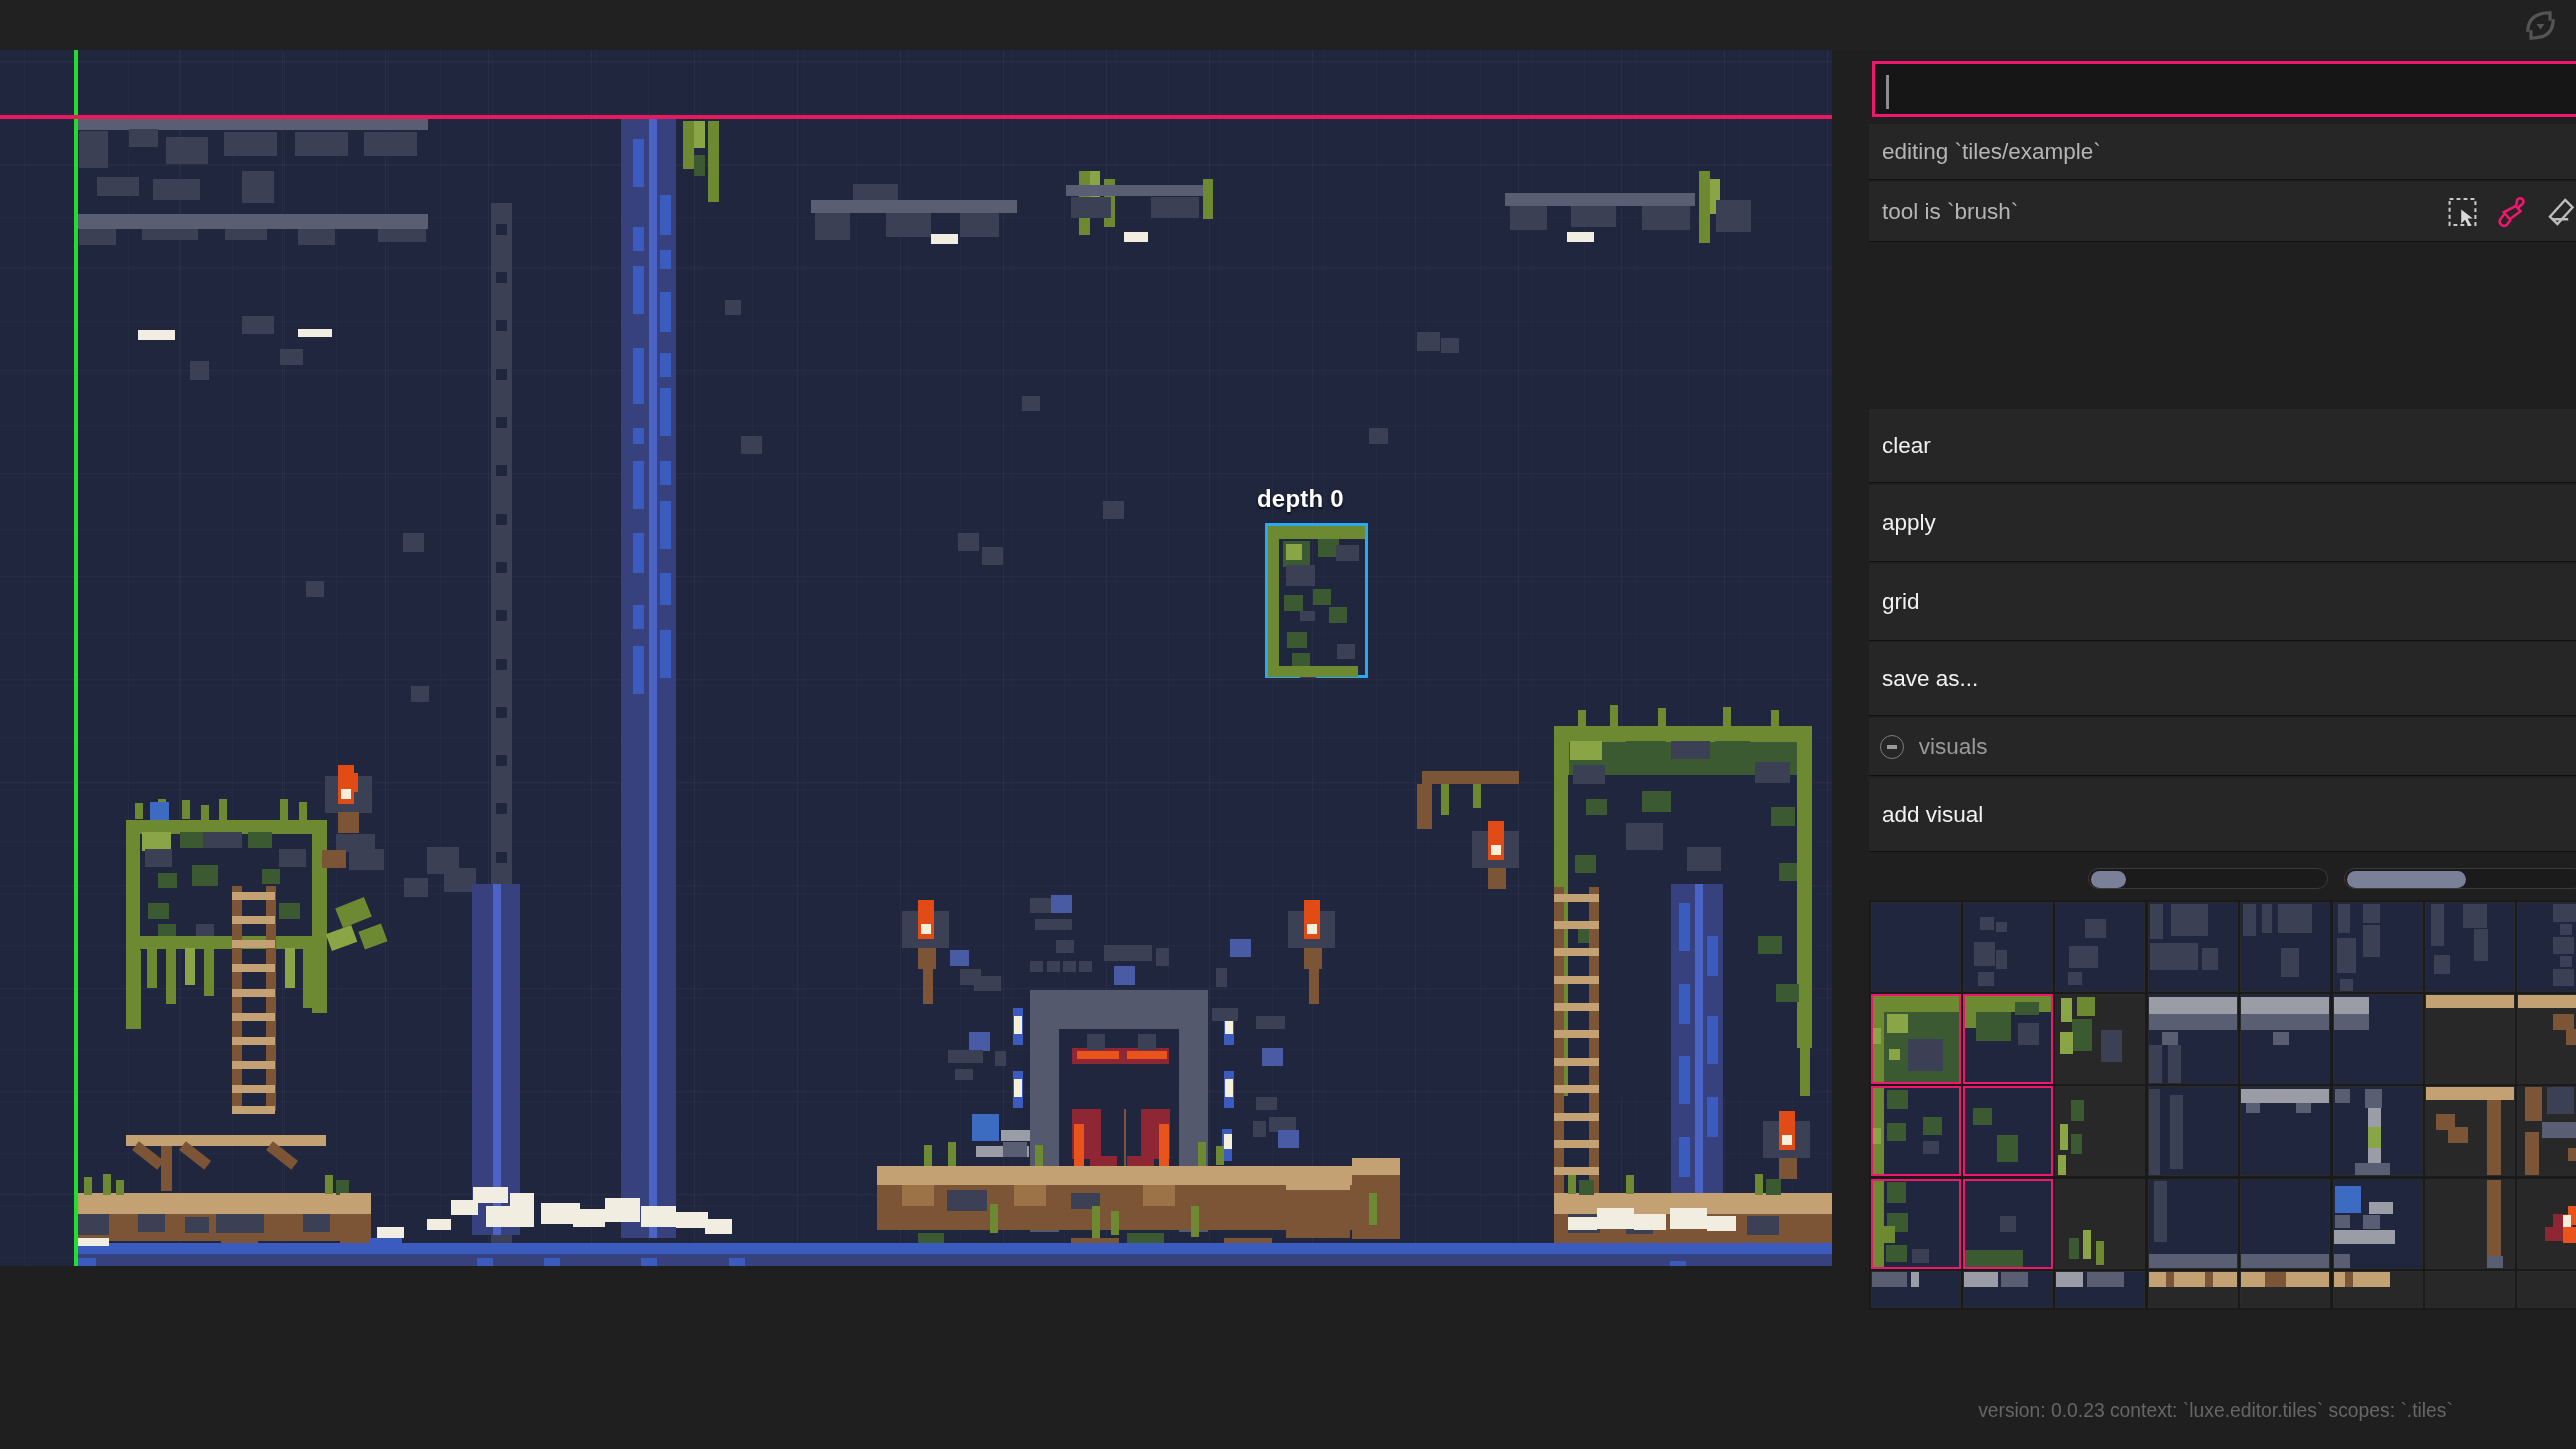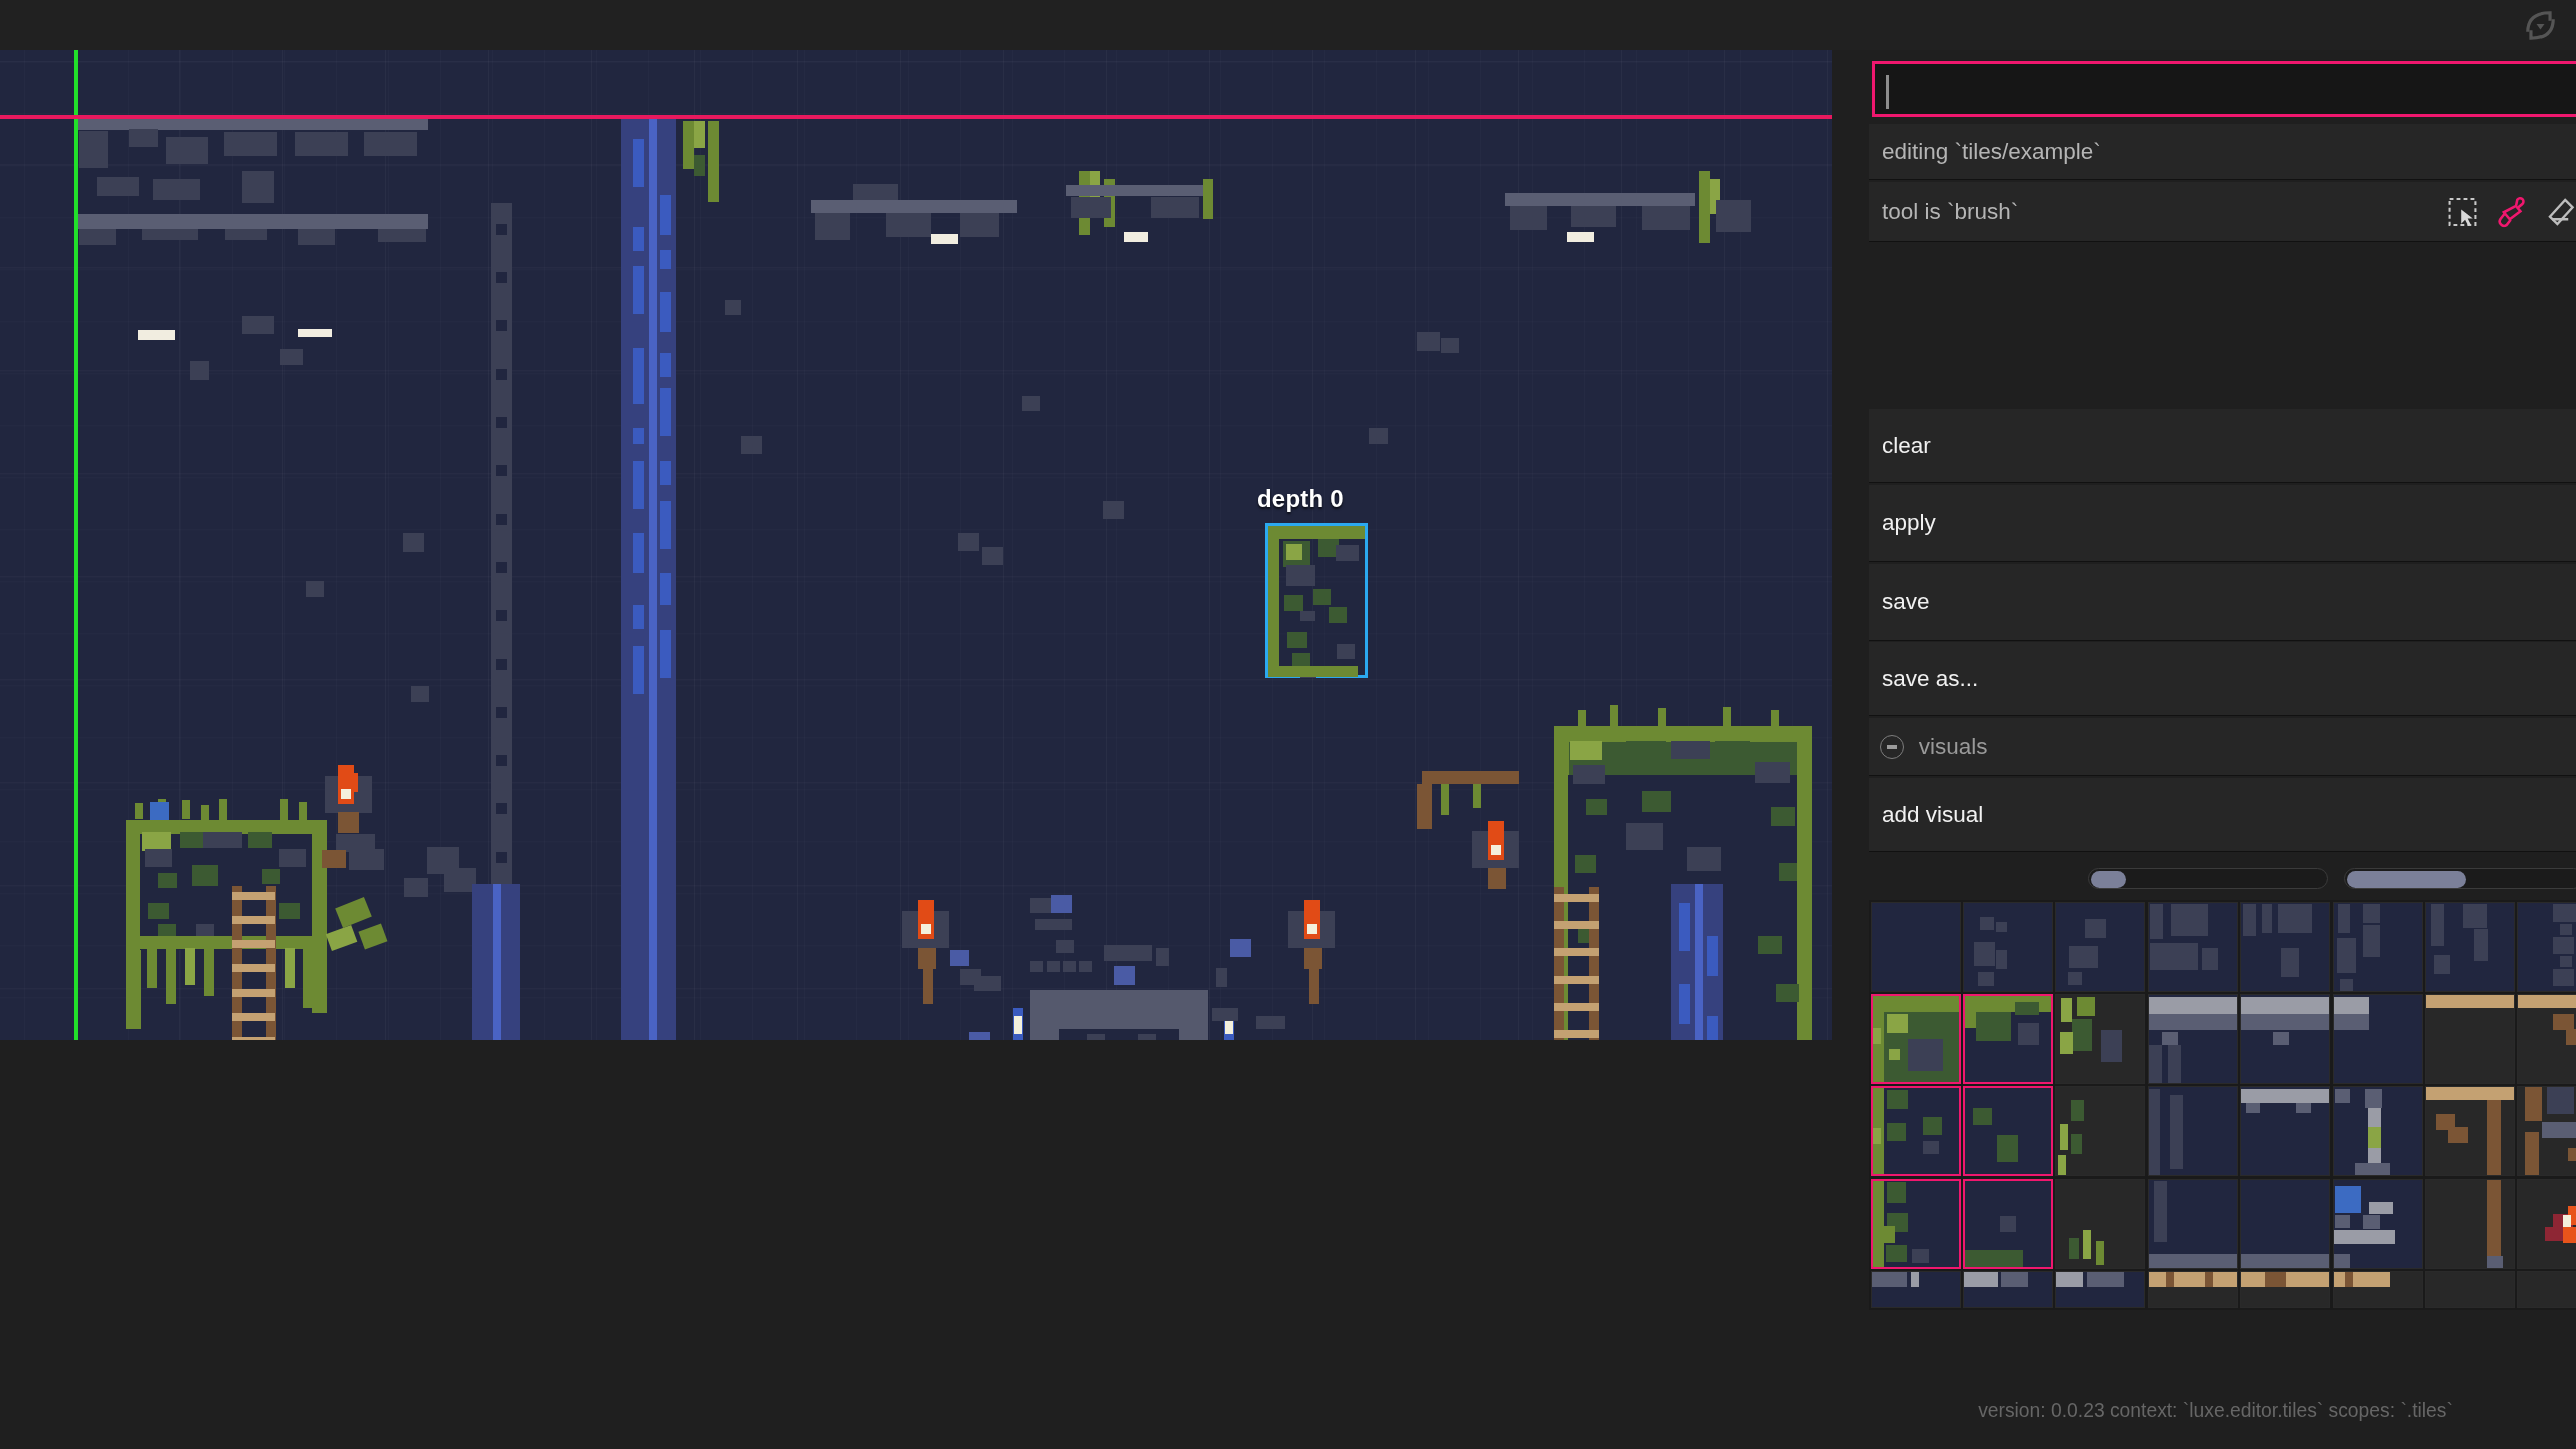--- a/index.html
+++ b/index.html
@@ -15,21 +15,21 @@
   .topbar {
     position: absolute; left: 0; top: 0; width: 2576px; height: 50px;
     background: #212121;
   }
   .reload-icon {
     position: absolute; right: 17.7px; top: 8px; width: 35px; height: 35px;
   }
 
   
   .viewport {
-    position: absolute; left: 0; top: 50px; width: 1832px; height: 990px;
+    position: absolute; left: 0; top: 50px; width: 1832px; height: 1216px;
     background: #21263f; overflow: hidden;
   }
   .grid-layer {
     position: absolute; inset: 0;
     background-image:
       linear-gradient(to right, rgba(255,255,255,.035) 0.8px, transparent 0.8px),
       linear-gradient(to bottom, rgba(255,255,255,.035) 0.8px, transparent 0.8px);
     background-size: 103px 103px;
     background-position: 76px 11.3px;
   }
@@ -669,21 +669,21 @@
 
 
 
     <div class="row" style="top:359px;height:74px;">
       <span class="row-label bright">clear</span>
     </div>
     <div class="row" style="top:435px;height:77px;">
       <span class="row-label bright">apply</span>
     </div>
     <div class="row" style="top:514px;height:77px;">
-      <span class="row-label bright">save</span>
+      <span class="row-label bright">grid</span>
     </div>
     <div class="row" style="top:592px;height:74px;">
       <span class="row-label bright">save as...</span>
     </div>
 
     <div class="row" style="top:668px;height:58px;">
       <div class="collapse-dot">
           <i></i>
         </div>
       <span class="row-label dim" style="padding-left:14.5px;">visuals</span>

